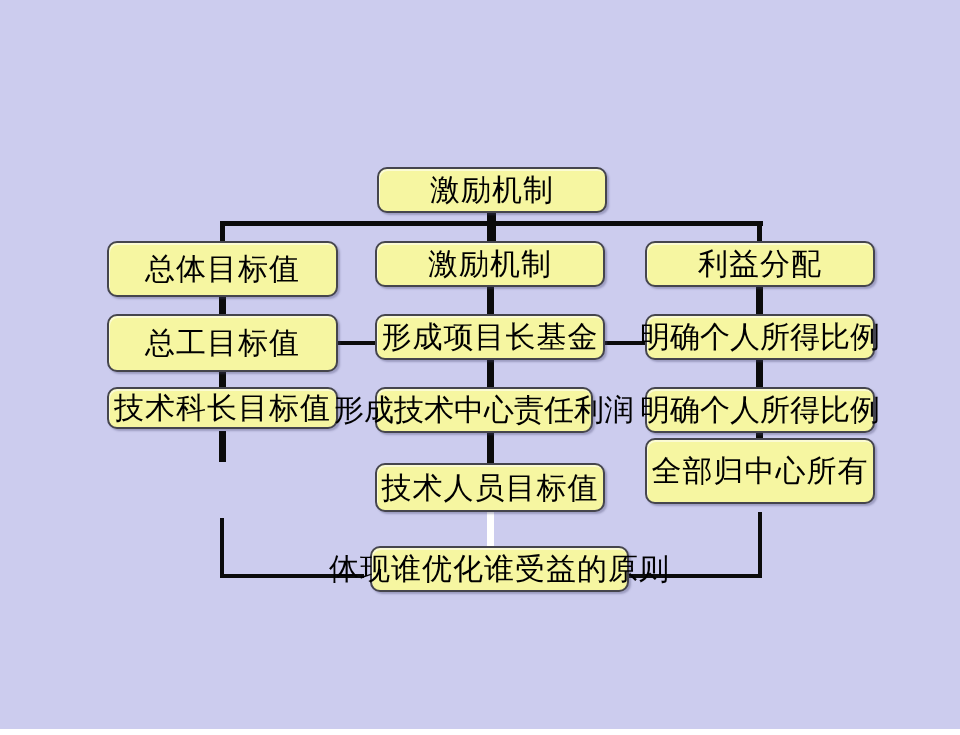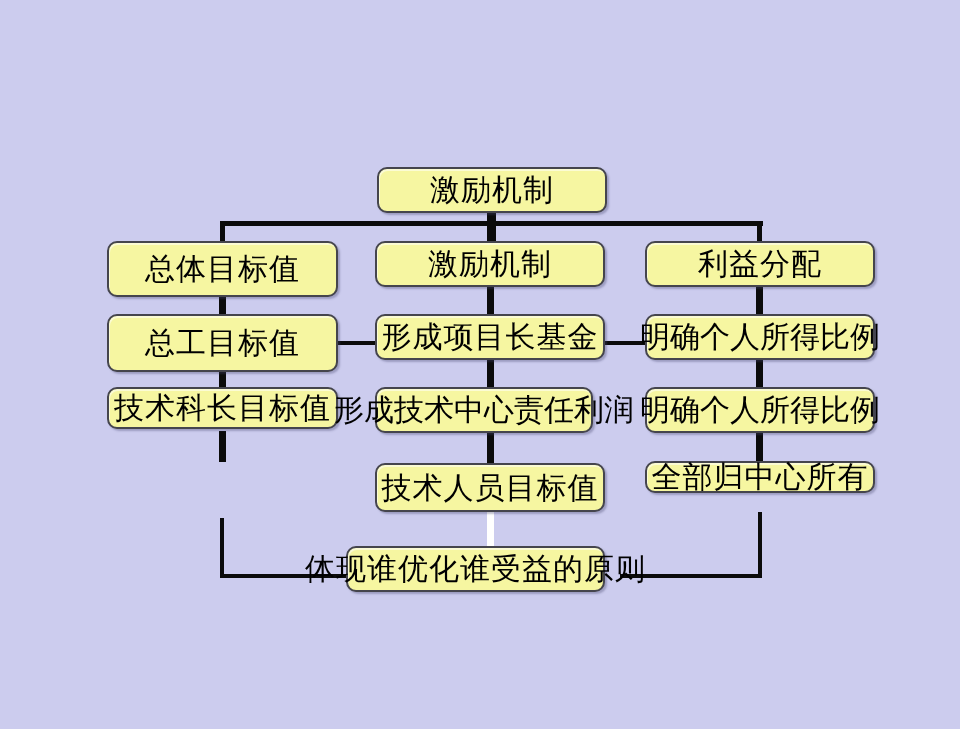--- a/index.html
+++ b/index.html
@@ -91,22 +91,22 @@
   <div class="node tight" style="left:375px;top:387px;width:218px;height:46px">
     <span class="node-label">形成技术中心责任利润</span>
   </div>
   <div class="node tight" style="left:645px;top:387px;width:230px;height:46px">
     <span class="node-label">明确个人所得比例</span>
   </div>
 
   <div class="node" style="left:375px;top:463px;width:230px;height:49px">
     <span class="node-label">技术人员目标值</span>
   </div>
-  <div class="node" style="left:645px;top:461px;width:230px;height:32px">
+  <div class="node" style="left:645px;top:438px;width:230px;height:66px">
     <span class="node-label">全部归中心所有</span>
   </div>
 
-  <div class="node" style="left:346px;top:546px;width:259px;height:46px">
+  <div class="node" style="left:370px;top:546px;width:259px;height:46px">
     <span class="node-label">体现谁优化谁受益的原则</span>
   </div>
 
   <div id="bottom-edge"></div>
 </div>
 
 </body></html>

